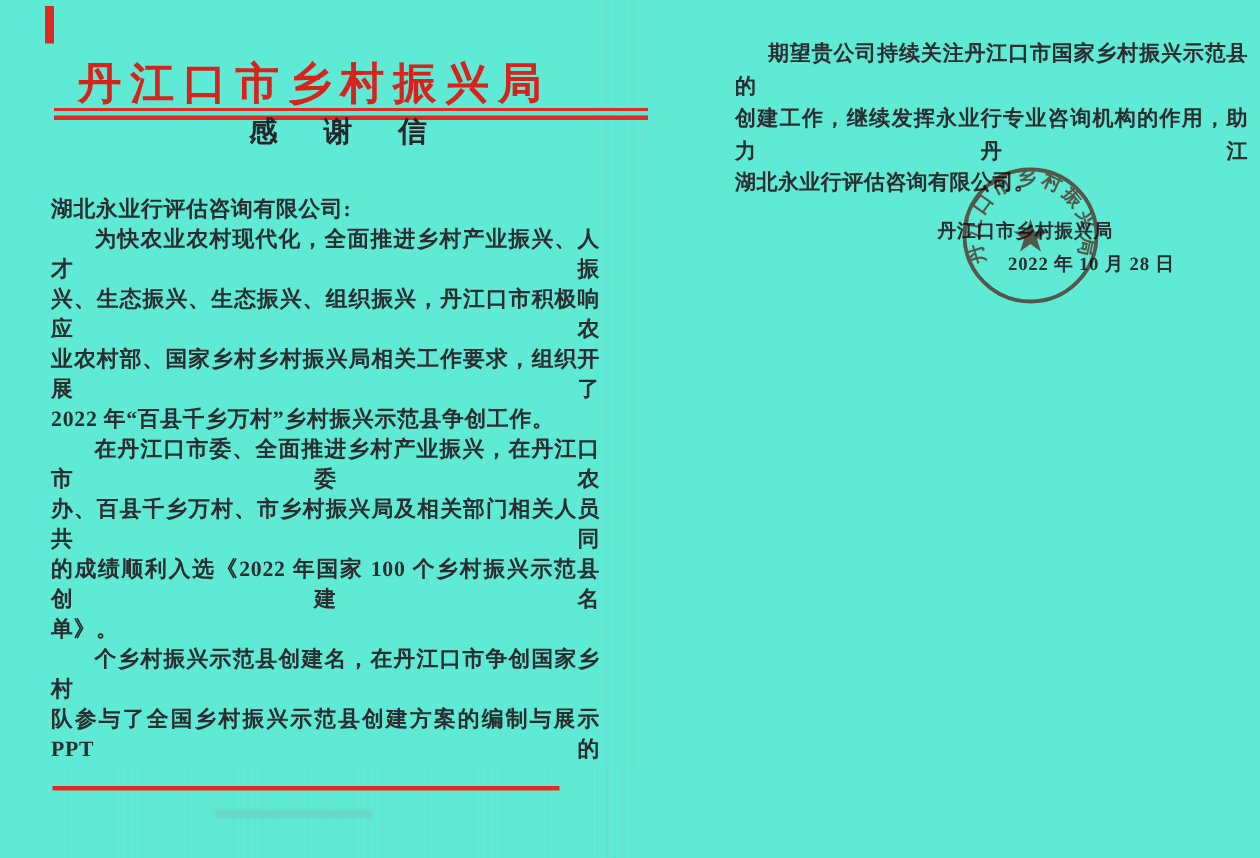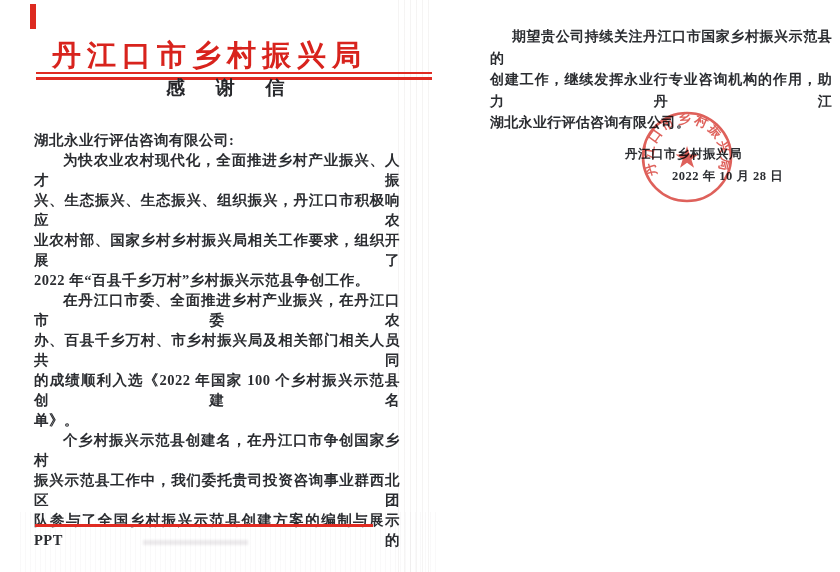--- a/index.html
+++ b/index.html
@@ -1,18 +1,18 @@
 <!DOCTYPE html>
 <html lang="zh"><head>
 <meta charset="utf-8">
 <style>
   html,body{margin:0;padding:0;background:#e8e8e8;}
   #canvas{
     position:relative;width:840px;height:572px;overflow:hidden;
-    background:#ffffff;
+    background:#5eead4;
     font-family:"Liberation Serif","DejaVu Serif",serif;
   }
   
   .corner-mark{position:absolute;left:30px;top:4px;width:6px;height:25px;background:#dd2a20;}
   .letterhead{
     position:absolute;left:52px;top:36px;width:340px;height:38px;
     font-size:29px;font-weight:700;color:#d8231d;letter-spacing:6px;
     white-space:nowrap;
   }
   .double-rule{
@@ -76,21 +76,20 @@
       <div class="ln">湖北永业行评估咨询有限公司:</div>
       <div class="ln fill ind">为快农业农村现代化，全面推进乡村产业振兴、人才振</div>
       <div class="ln fill">兴、生态振兴、生态振兴、组织振兴，丹江口市积极响应农</div>
       <div class="ln fill">业农村部、国家乡村乡村振兴局相关工作要求，组织开展了</div>
       <div class="ln">2022 年“百县千乡万村”乡村振兴示范县争创工作。</div>
       <div class="ln fill ind">在丹江口市委、全面推进乡村产业振兴，在丹江口市委农</div>
       <div class="ln fill">办、百县千乡万村、市乡村振兴局及相关部门相关人员共同</div>
       <div class="ln fill">的成绩顺利入选《2022 年国家 100 个乡村振兴示范县创建名</div>
       <div class="ln">单》。</div>
       <div class="ln fill ind">个乡村振兴示范县创建名，在丹江口市争创国家乡村</div>
-      <div class="ln fill">振兴示范县工作中，我们委托贵司投资咨询事业群西北区团</div>
       <div class="ln fill">队参与了全国乡村振兴示范县创建方案的编制与展示 PPT 的</div>
 
     </div>
 
     <div class="footer-rule"></div>
     <div class="smudge"></div>
   </div>
 
   <div>
     <div class="body-block right-body">

